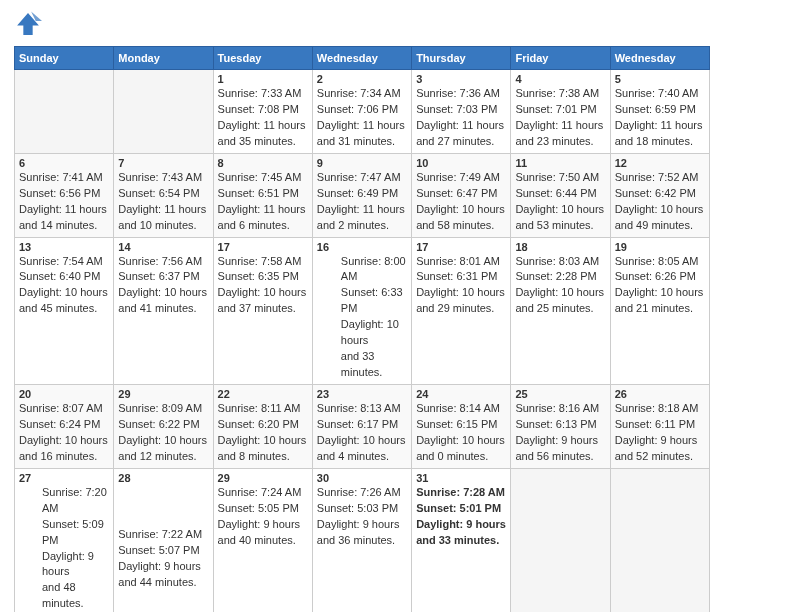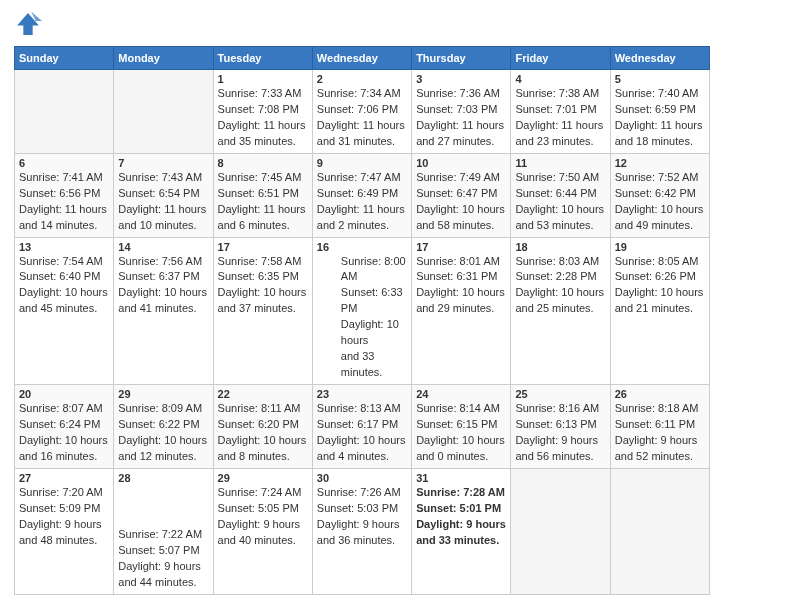--- a/index.html
+++ b/index.html
@@ -325,21 +325,21 @@
             <span class="day-num">26</span>
             <div class="day-info" style="white-space: pre-line;">Sunrise: 8:18 AM
 Sunset: 6:11 PM
 Daylight: 9 hours
 and 52 minutes.</div>
           </td>
         </tr>
         <tr>
           <td>
             <span class="day-num">27</span>
-            <div class="day-info" style="white-space: pre-line;">Sunrise: 7:20 AM
+            <div class="day-info" style="white-space: pre-line; margin-left: 23px;">Sunrise: 7:20 AM
 Sunset: 5:09 PM
 Daylight: 9 hours
 and 48 minutes.</div>
           </td>
           <td>
             <span class="day-num">28</span>
             <div class="day-info" style="white-space: pre-line; margin-top: 43px;">Sunrise: 7:22 AM
 Sunset: 5:07 PM
 Daylight: 9 hours
 and 44 minutes.</div>

